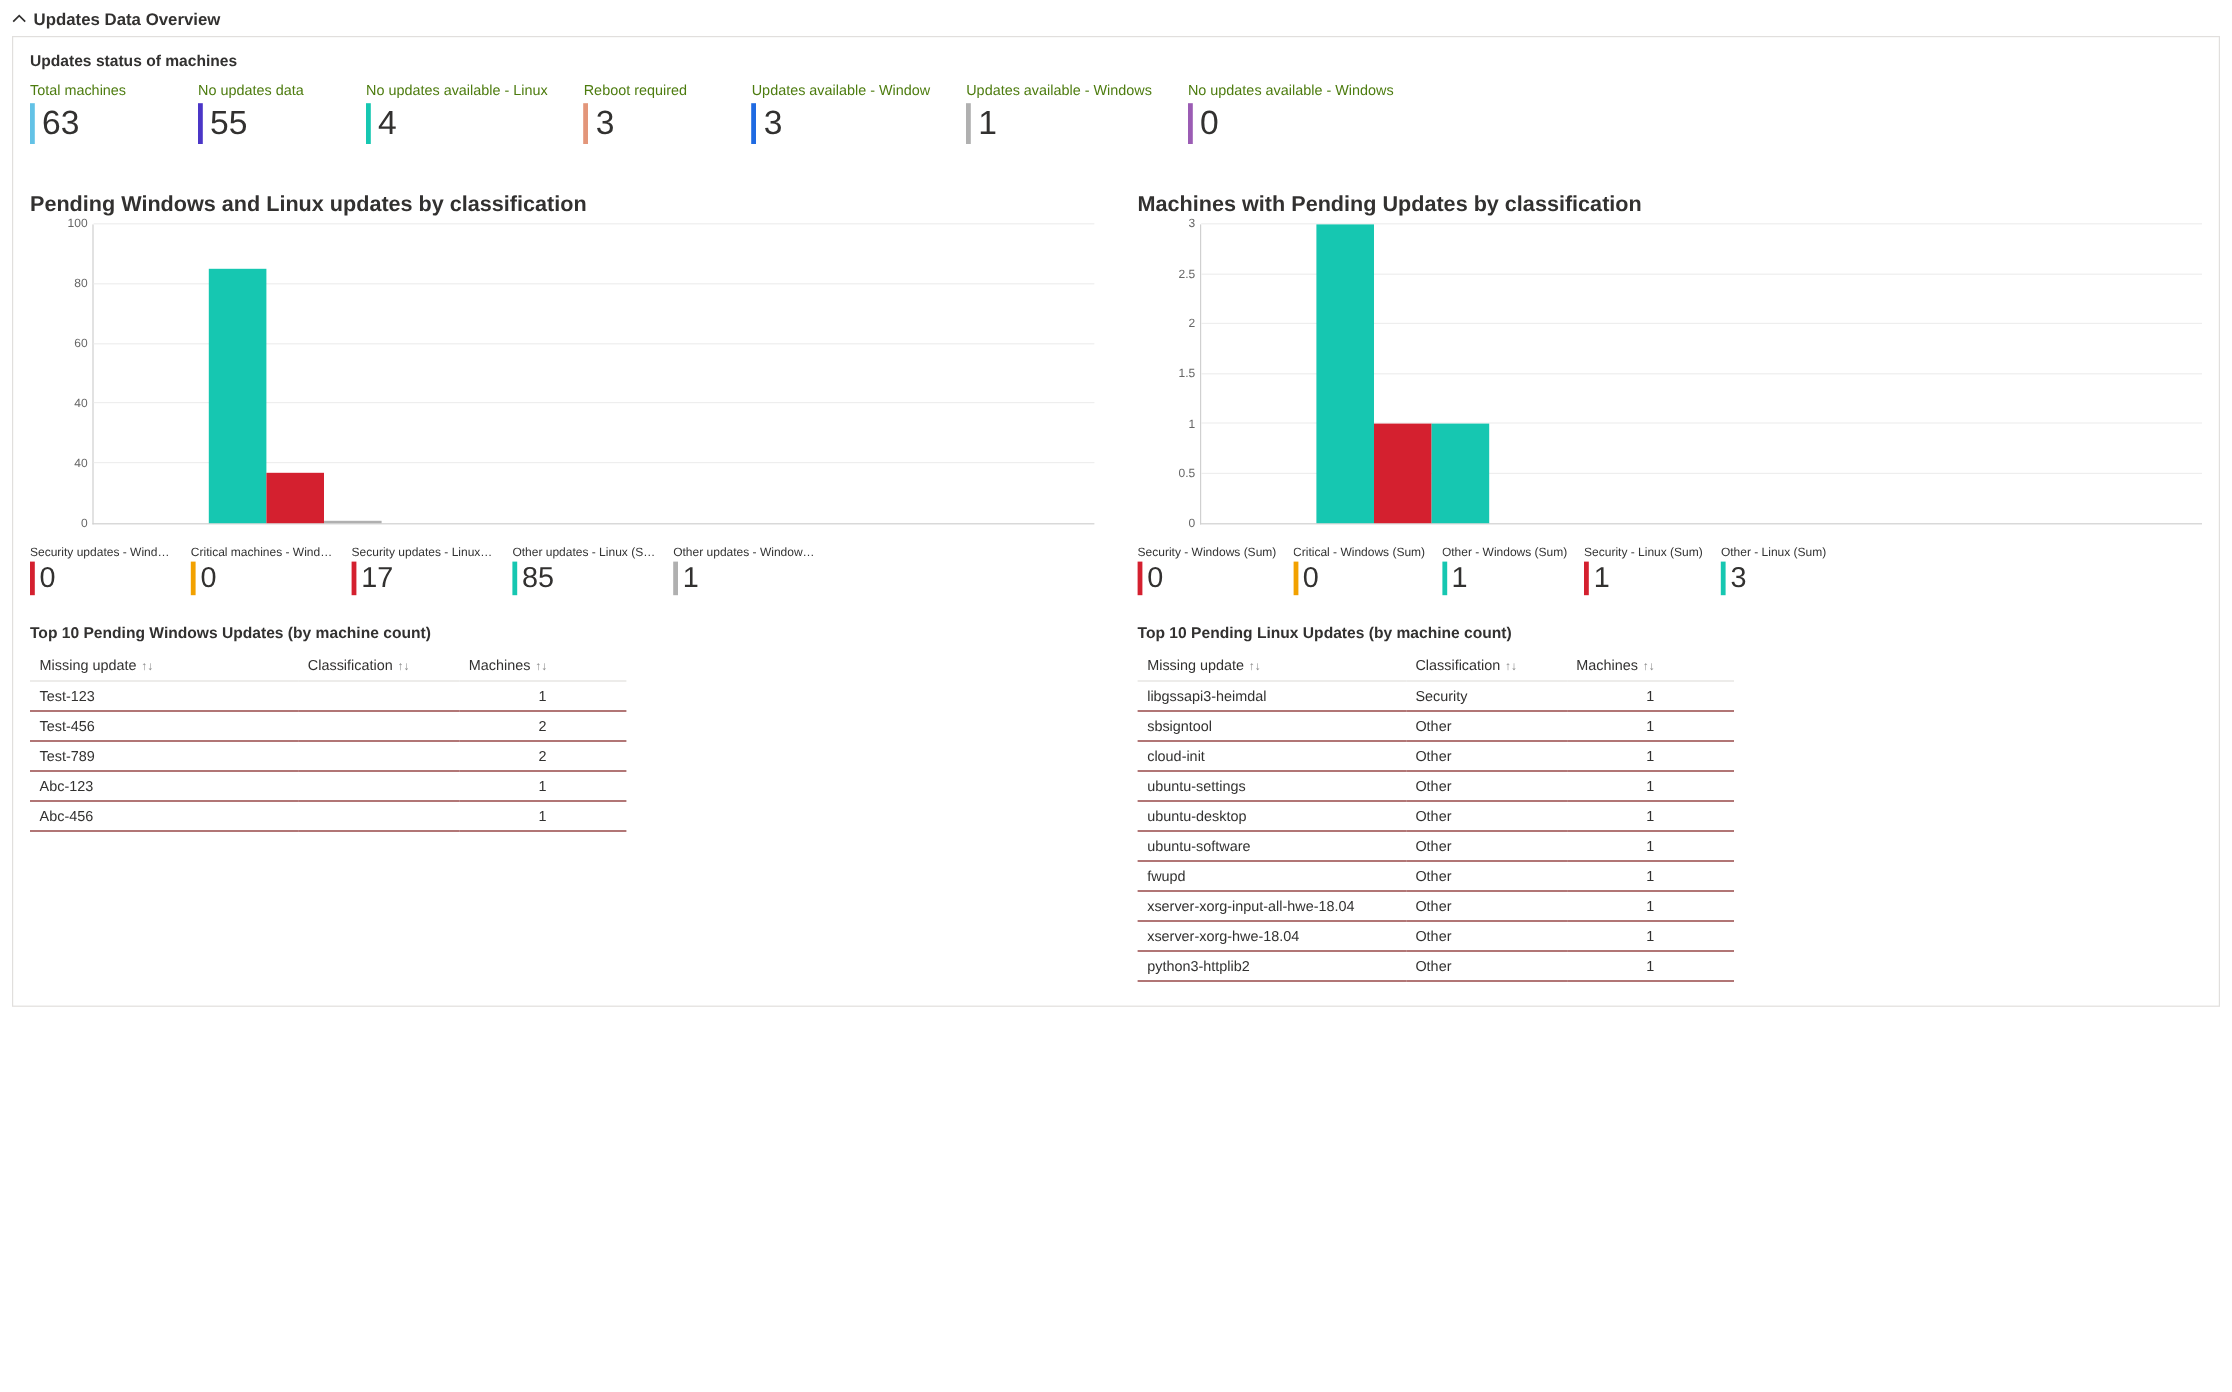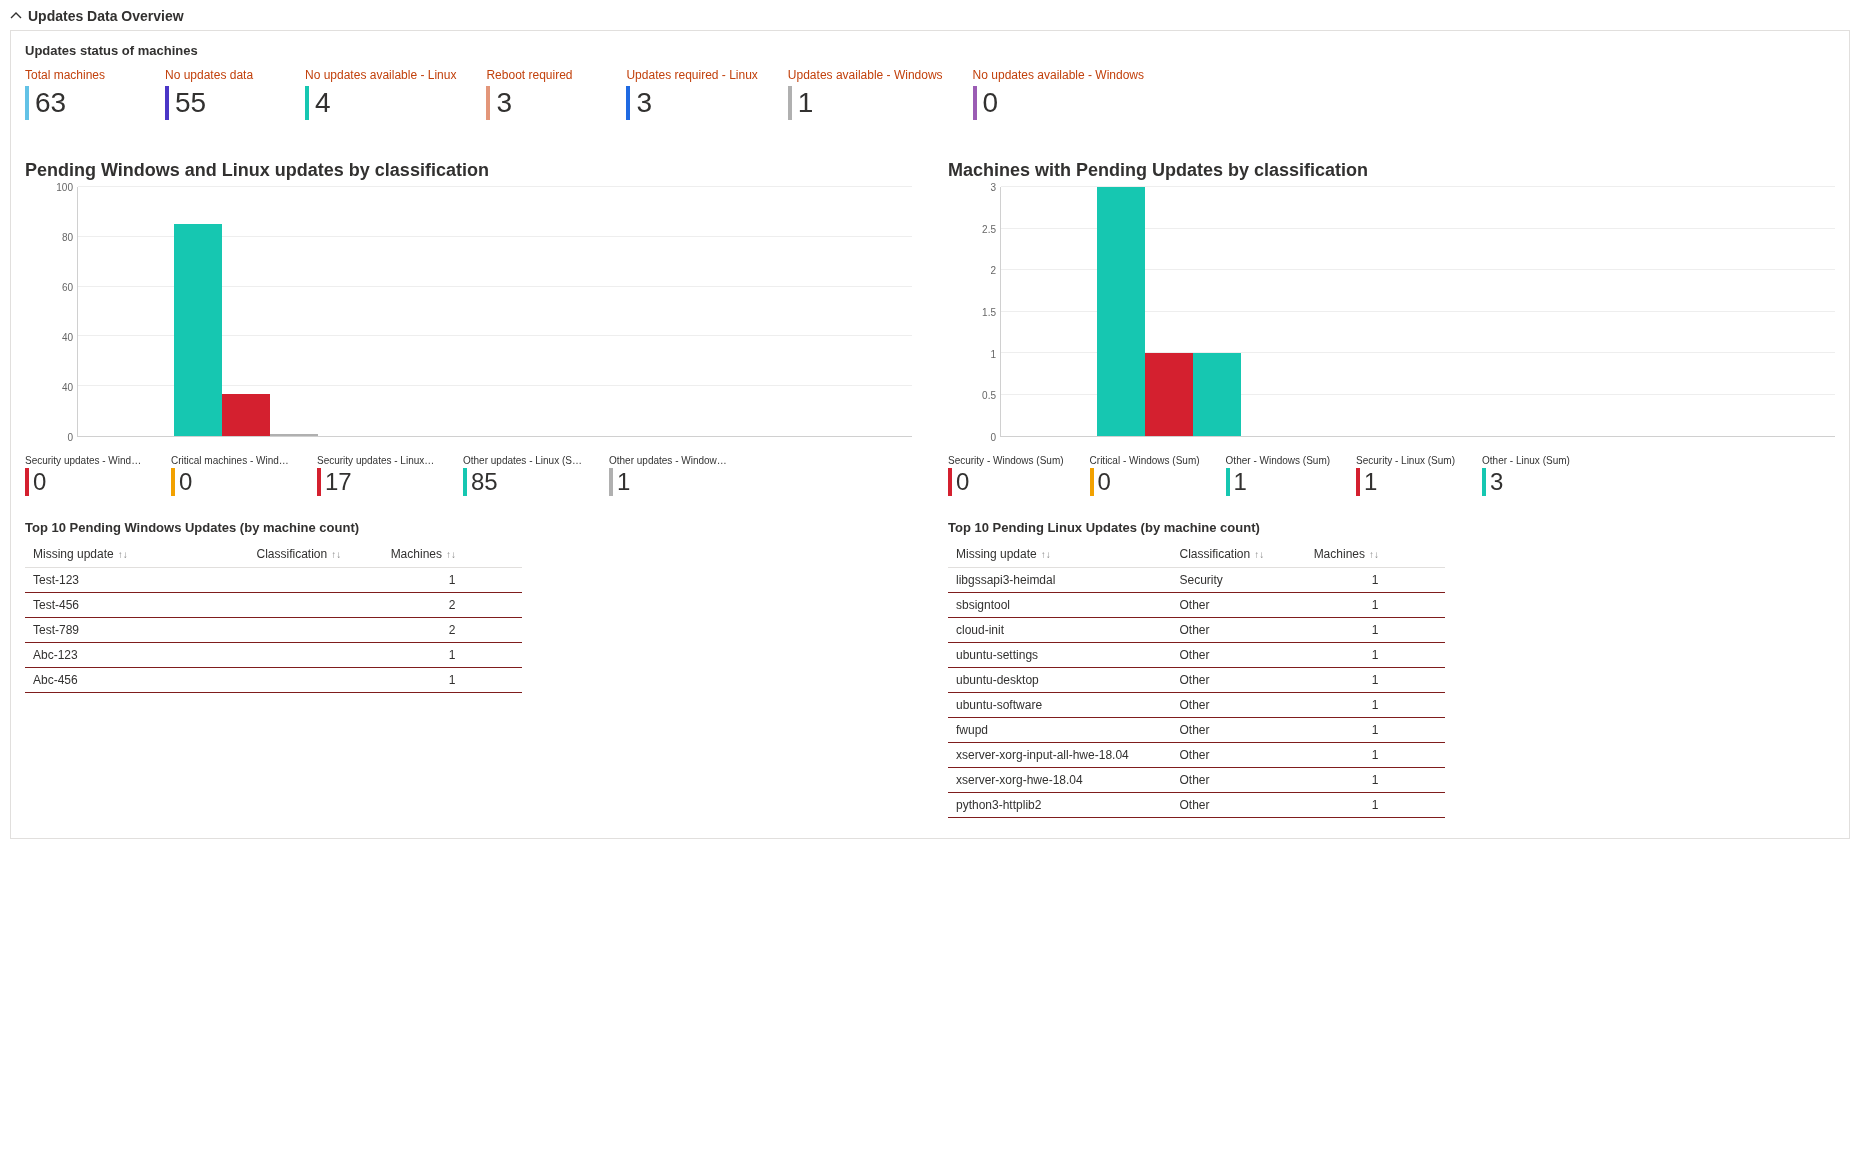--- a/index.html
+++ b/index.html
@@ -7,38 +7,38 @@
   body { width:1860px; }
   .page { padding: 0 10px 40px 10px; }
   .section-header { display:flex; align-items:center; gap:6px; padding:8px 0 6px 0; cursor:pointer; }
   .section-header .chev { width:12px; height:12px; }
   .section-header h2 { font-size:14px; font-weight:600; margin:0; }
   .card { border:1px solid #e1dfdd; border-top:1px solid #e1dfdd; padding:10px 14px 20px 14px; }
   .subhead { font-size:13px; font-weight:600; margin:2px 0 10px 0; }
 
   .stat-row { display:flex; flex-wrap:wrap; gap:30px; }
   .stat { min-width:110px; }
-  .stat .lbl { font-size:12px; color:#c2410c; white-space:nowrap; margin-bottom:4px; }
+  .stat .lbl { font-size:12px; color:#4d7c0f; white-space:nowrap; margin-bottom:4px; }
   .stat .valbox { display:flex; align-items:center; }
   .stat .bar { width:4px; height:34px; margin-right:6px; }
   .stat .num { font-size:28px; font-weight:400; line-height:1; }
 
   .two-col { display:flex; gap:36px; margin-top:40px; }
   .col { flex:1; min-width:0; }
   .chart-title { font-size:18px; font-weight:600; margin:0 0 6px 0; }
   .chart-wrap { position:relative; height:250px; display:flex; }
   .yaxis { width:52px; position:relative; font-size:10px; color:#666; }
   .ytick { position:absolute; right:4px; transform:translateY(50%); }
   .plot { flex:1; position:relative; border-left:1px solid #d0d0d0; border-bottom:1px solid #d0d0d0; }
   .grid { position:absolute; left:0; right:0; border-top:1px solid #eee; }
   .bars { position:absolute; left:0; right:0; bottom:0; height:100%; display:flex; align-items:flex-end; gap:0; }
   .barcol { width:48px; height:100%; position:relative; }
   .barcol .b { position:absolute; bottom:0; width:100%; }
 
-  .legend-row { display:flex; flex-wrap:wrap; gap:26px; margin-top:18px; }
+  .legend-row { display:flex; flex-wrap:wrap; gap:14px; margin-top:18px; }
   .legend { min-width:100px; }
   .legend .caption { font-size:10px; color:#333; white-space:nowrap; overflow:hidden; text-overflow:ellipsis; max-width:120px; }
   .legend .valbox { display:flex; align-items:center; margin-top:2px; }
   .legend .bar { width:4px; height:28px; margin-right:4px; }
   .legend .num { font-size:24px; }
 
   .tbl-title { font-size:13px; font-weight:600; margin:24px 0 6px 0; }
   table { border-collapse:collapse; width:56%; font-size:12px; }
   th { text-align:left; font-weight:400; color:#323130; padding:6px 8px; border-bottom:1px solid #e1dfdd; white-space:nowrap; }
   th .sort { color:#888; font-size:10px; margin-left:4px; }
@@ -81,21 +81,21 @@
           </div>
         </div>
         <div class="stat">
           <div class="lbl">Reboot required</div>
     <div class="valbox">
             <div class="bar" style="background:#e3967a"></div>
     <div class="num">3</div>
           </div>
         </div>
         <div class="stat">
-          <div class="lbl">Updates required - Linux</div>
+          <div class="lbl">Updates available - Window</div>
     <div class="valbox">
             <div class="bar" style="background:#1f6ae2"></div>
     <div class="num">3</div>
           </div>
         </div>
         <div class="stat">
           <div class="lbl">Updates available - Windows</div>
     <div class="valbox">
             <div class="bar" style="background:#b0b0b0"></div>
     <div class="num">1</div>

